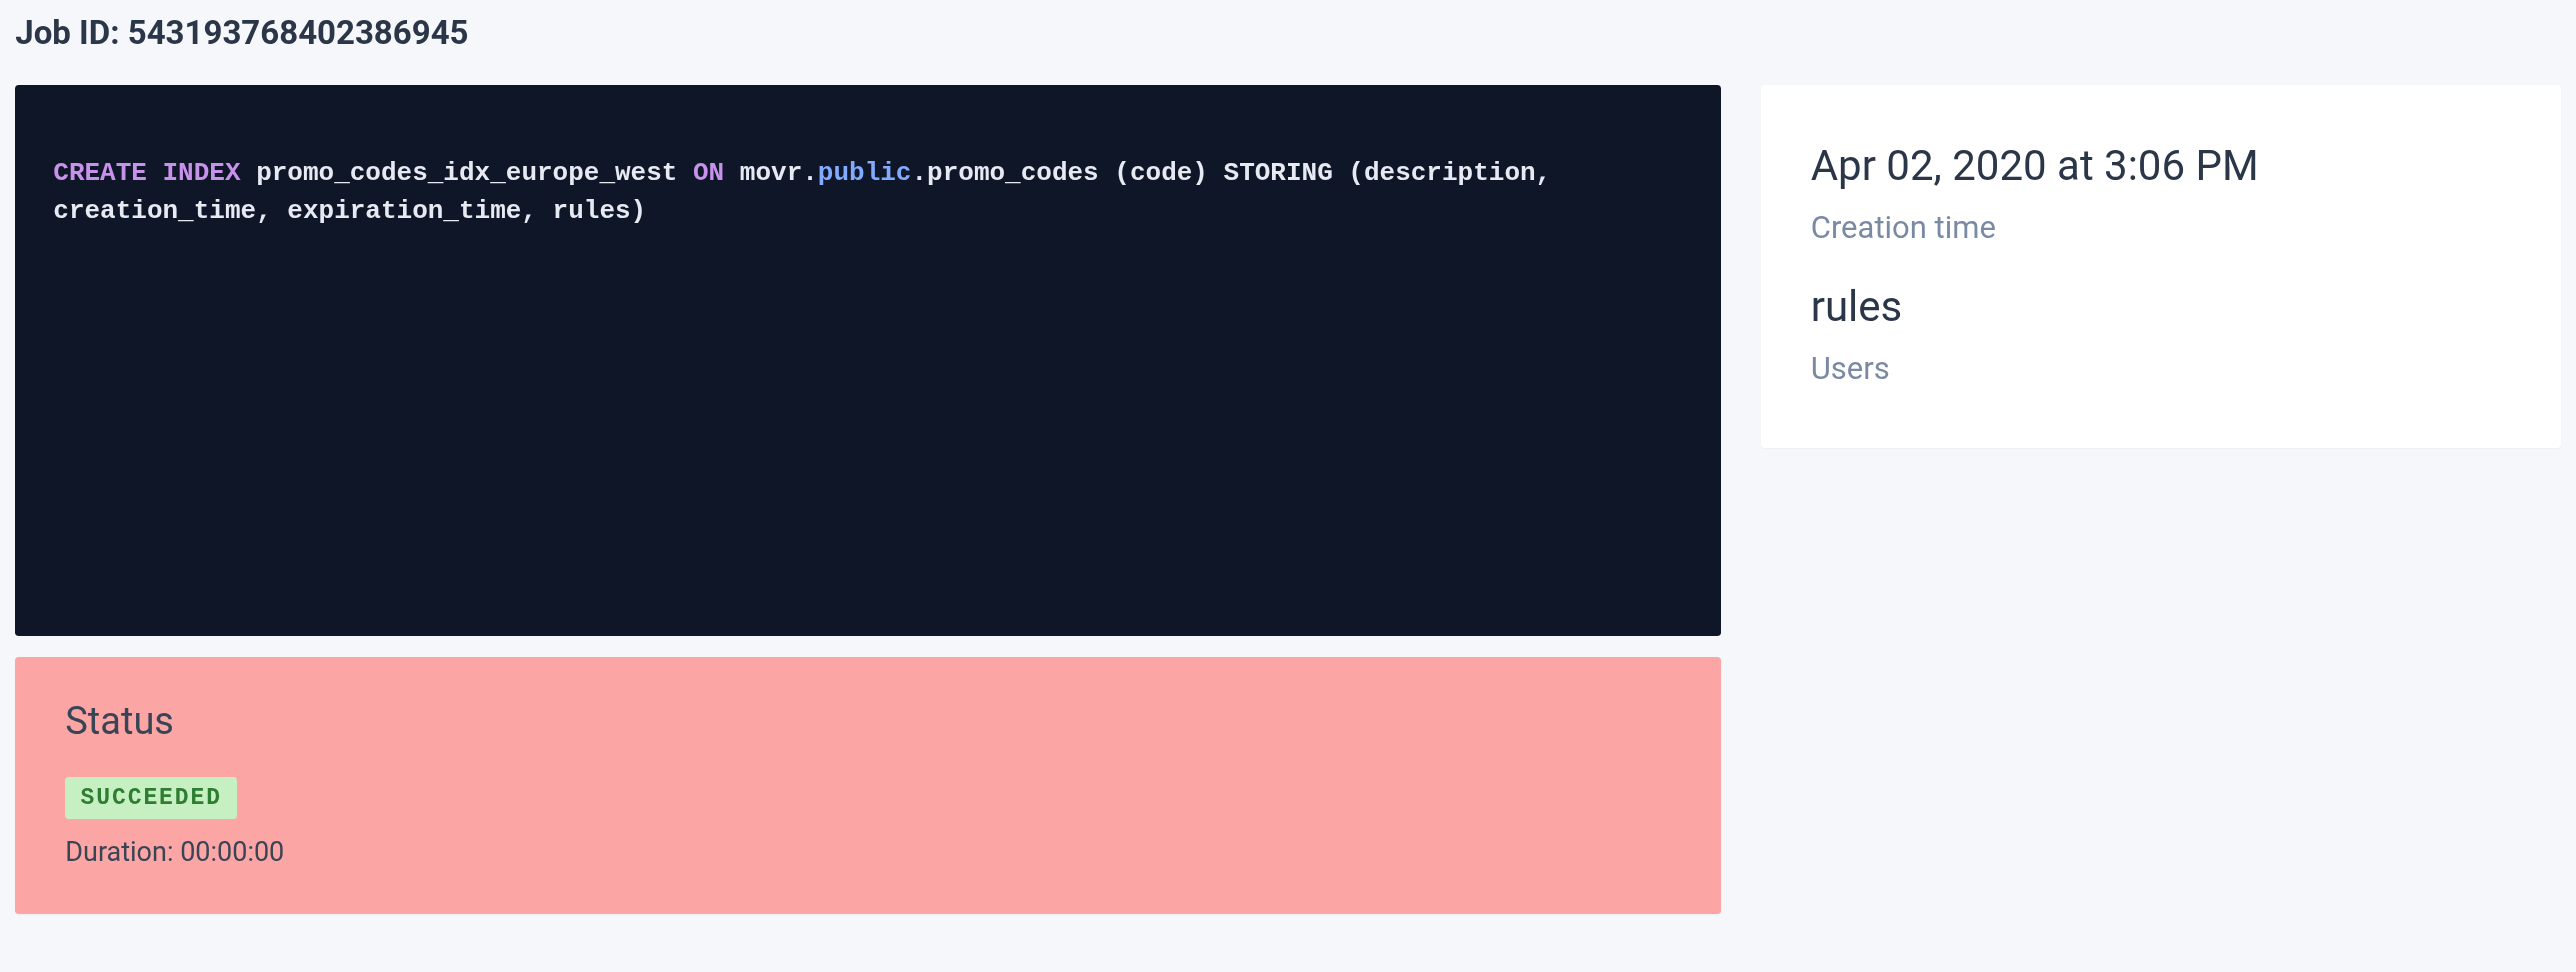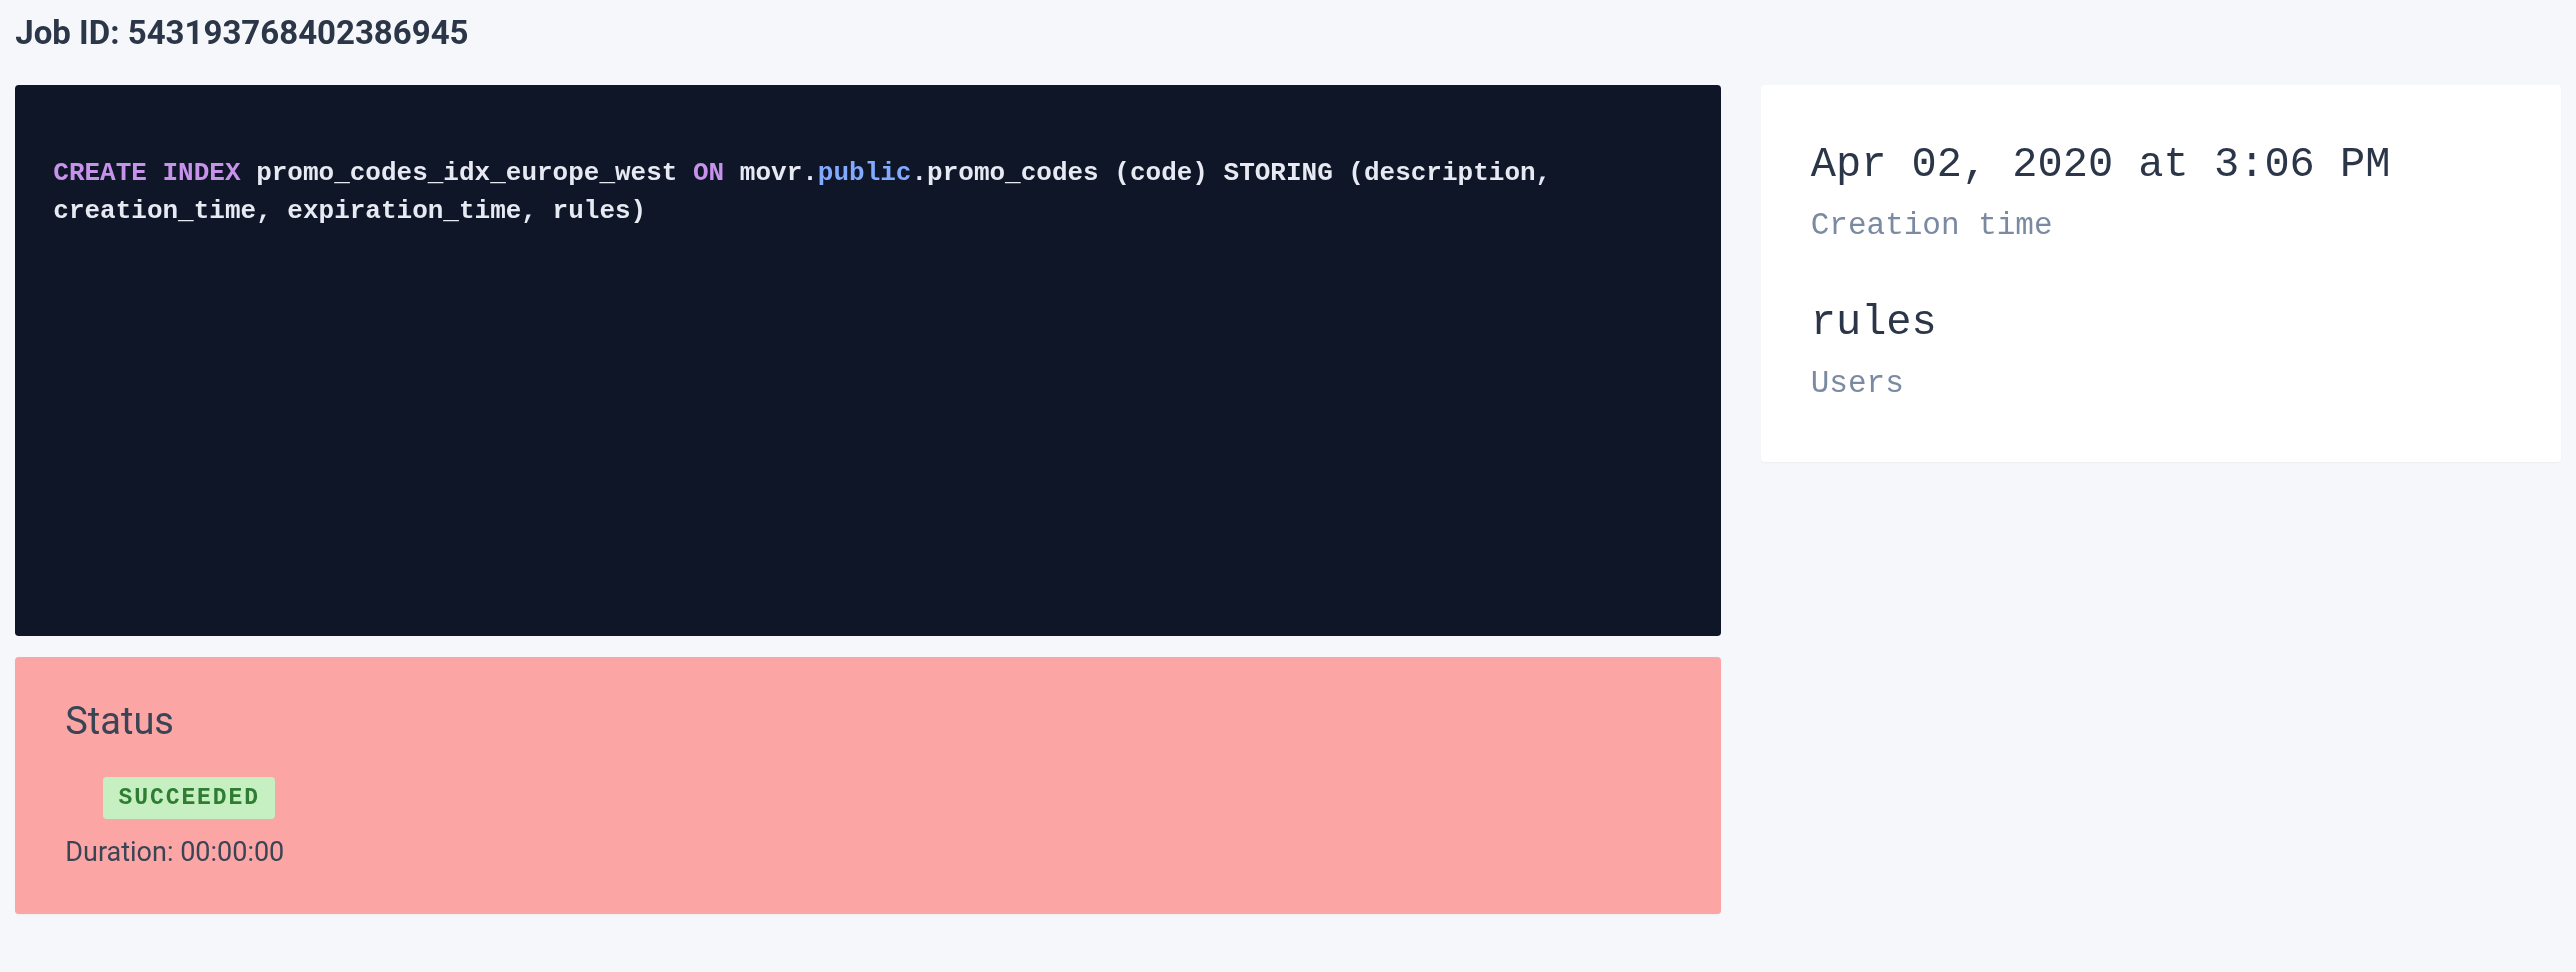--- a/index.html
+++ b/index.html
@@ -26,21 +26,20 @@
       align-items: flex-start;
     }
     .main-col {
       flex: 0 0 auto;
       width: 1719px;
       max-width: 67%;
     }
     .side-col {
       flex: 1 1 auto;
       min-width: 0;
-      font-family: Liberation Mono, monospace;
     }
     .sql-card {
       background: #0f1628;
       color: #e7eaf3;
       border-radius: 3.8px;
       padding: 70px 38px;
       font-family: "SFMono-Regular", Consolas, "Liberation Mono", Menlo, Courier, monospace;
       font-size: 26px;
       font-weight: 600;
       line-height: 1.45;
@@ -69,21 +68,20 @@
       display: inline-block;
       background: #c7f0c2;
       color: #2e7d32;
       font-family: "SFMono-Regular", Consolas, "Liberation Mono", Menlo, Courier, monospace;
       font-size: 23px;
       font-weight: 700;
       letter-spacing: 1.9px;
       padding: 7.7px 15.3px;
       border-radius: 3.8px;
       margin-bottom: 17px;
-      margin-left: 38px;
     }
     .duration {
       font-size: 27px;
       font-weight: 400;
       color: #394455;
     }
     .info-card {
       background: #ffffff;
       border-radius: 3.8px;
       padding: 56px 50px 61px 50px;
@@ -92,21 +90,21 @@
     .info-value {
       font-size: 42px;
       font-weight: 400;
       color: #2b3648;
       margin-bottom: 19px;
     }
     .info-label {
       font-size: 31px;
       font-weight: 400;
       color: #7a8aa3;
-      margin-bottom: 56px;
+      margin-bottom: 36px;
     }
     .info-label:last-child { margin-bottom: 0; }
   </style>
 </head>
 <body>
 
 <div class="job-id-header">
   <span>Job ID: </span><span>543193768402386945</span>
 </div>
 

